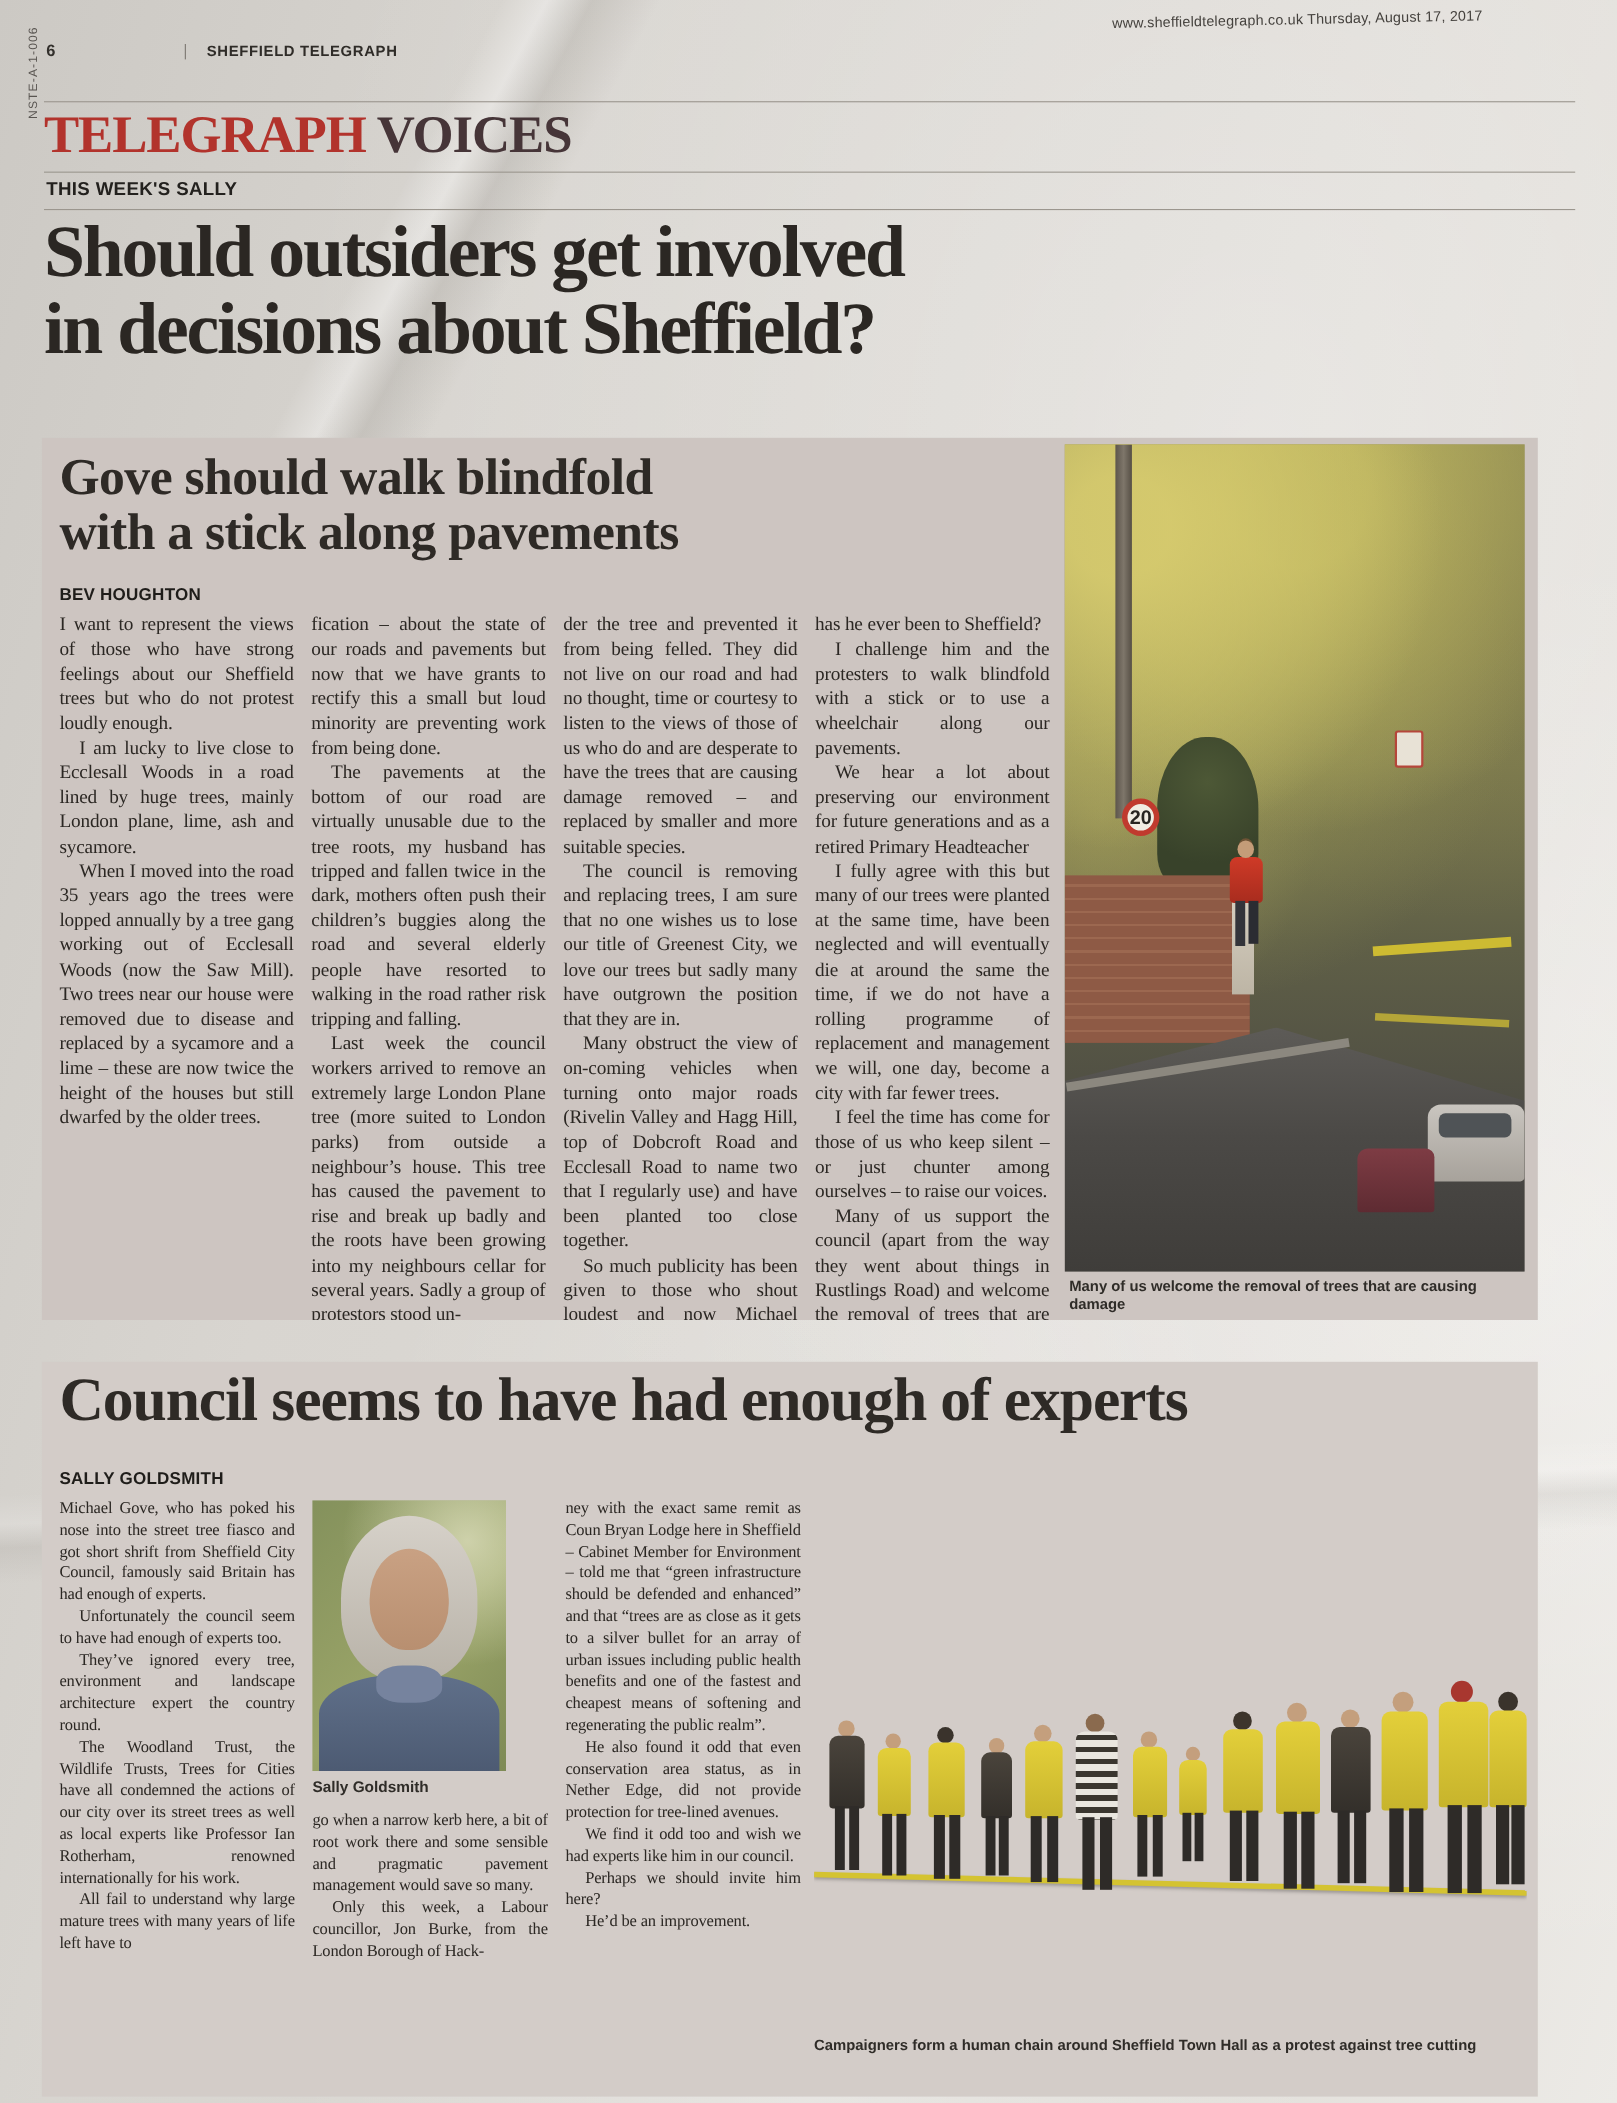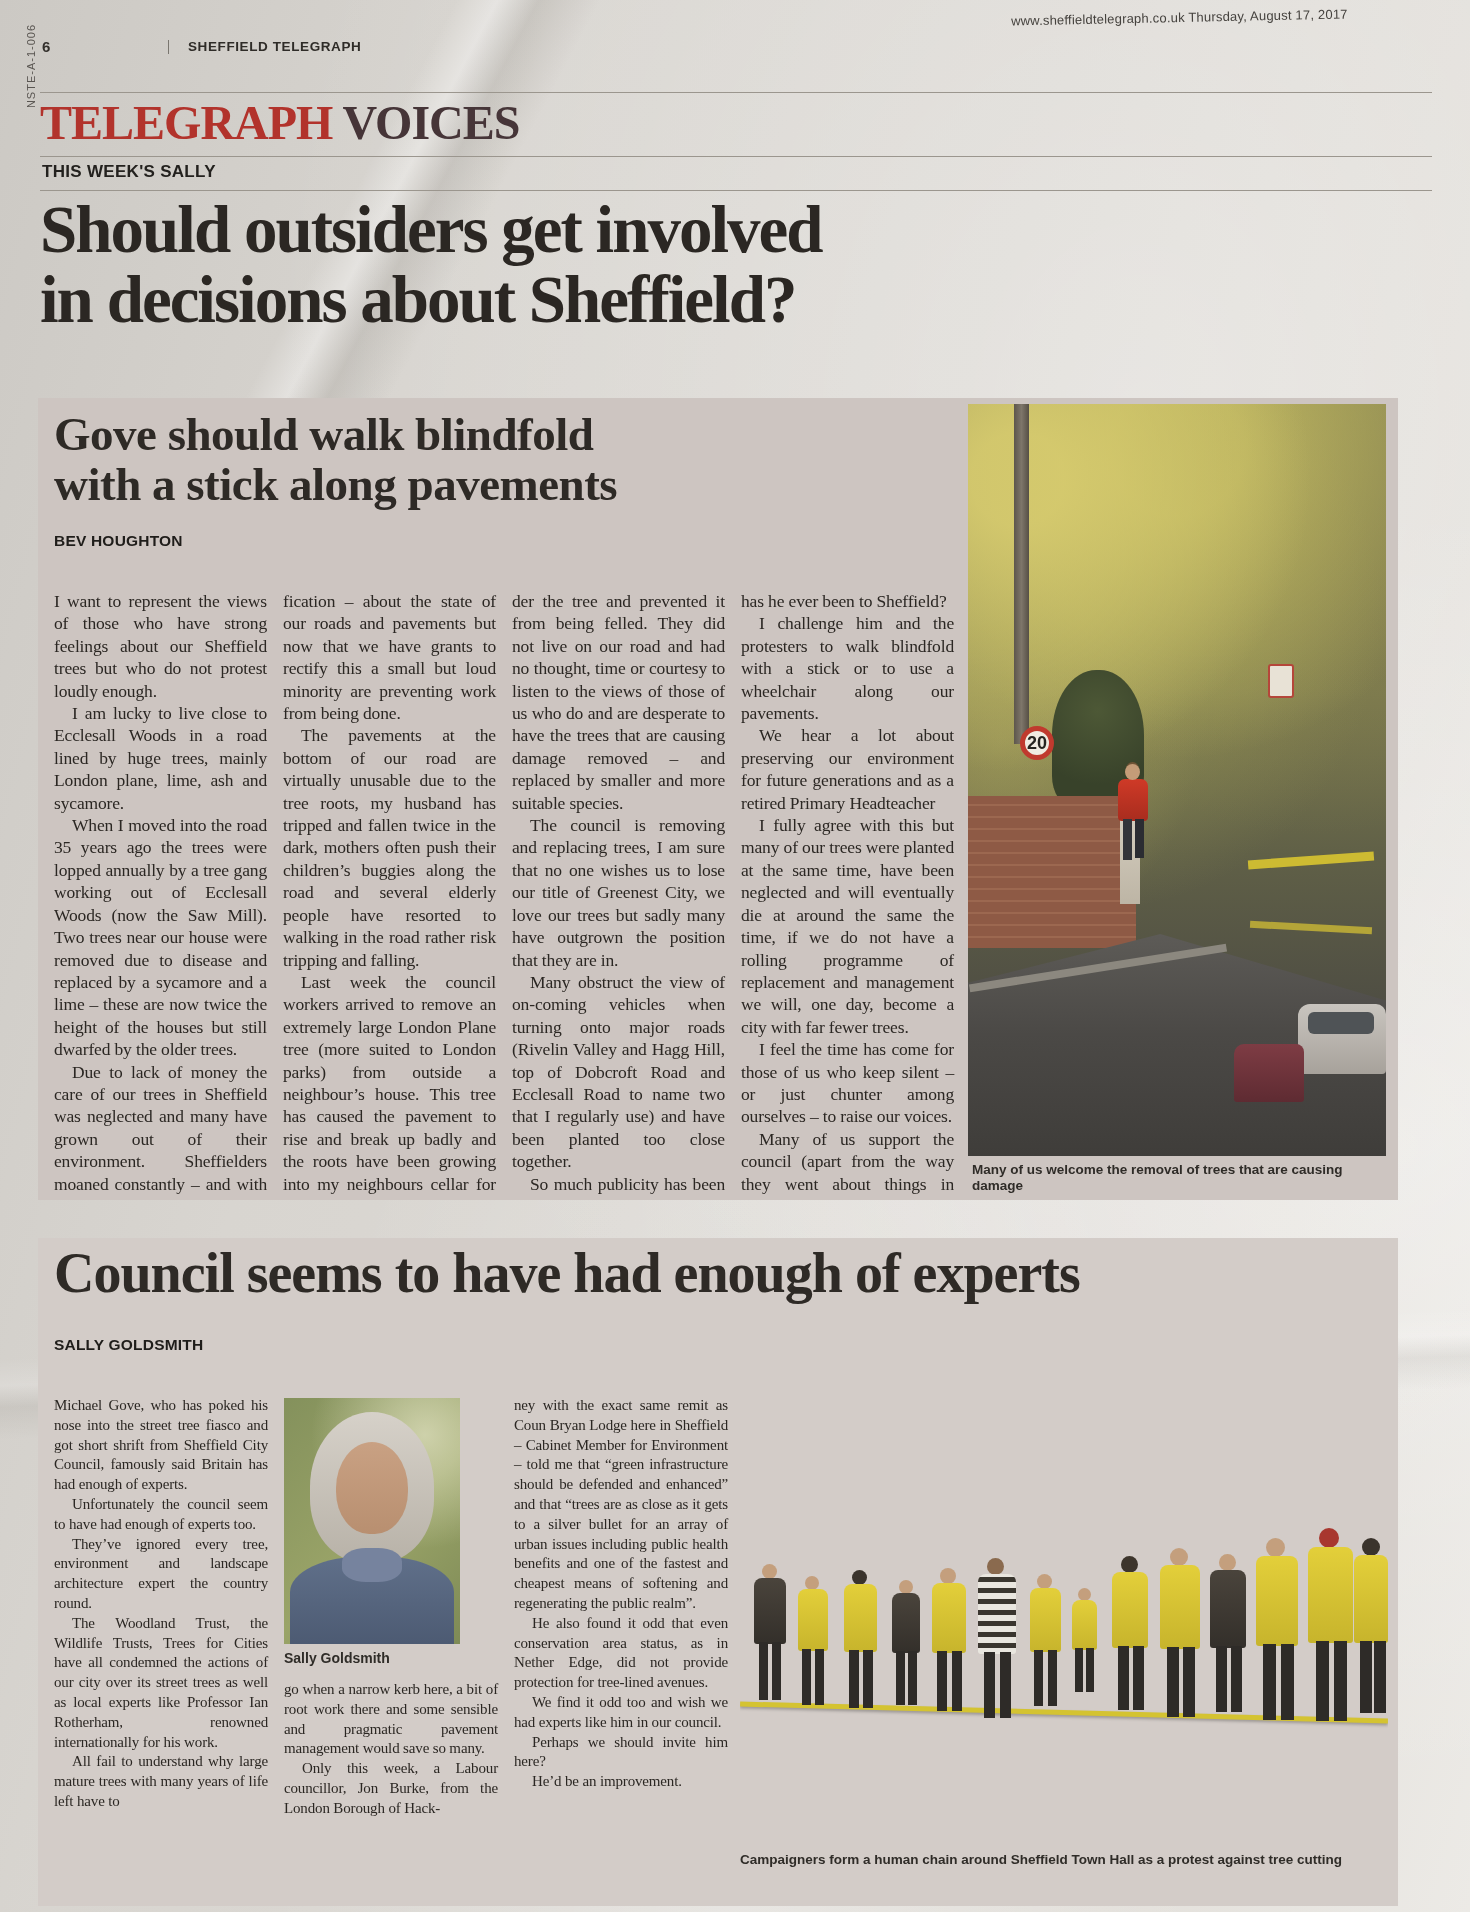--- a/index.html
+++ b/index.html
@@ -58,21 +58,21 @@
   .art2-headline { position:absolute; left:16px; top:6px; font-weight:bold;
     color:#2e2a26; font-size:56px; line-height:1.05; letter-spacing:-1px; white-space:nowrap; }
 
   .byline { font-family:"Liberation Sans",sans-serif; font-weight:bold;
     font-size:15.5px; letter-spacing:.2px; color:#1f1d1a; }
   .byline1 { position:absolute; left:16px; top:134px; }
   .byline2 { position:absolute; left:16px; top:98px; }
 
   .cols1 { position:absolute; left:16px; top:158px; width:900px; display:flex; gap:16px; }
   .cols2 { position:absolute; left:16px; top:124px; width:674px; display:flex; gap:16px; }
-  .col { width:213px; flex:0 0 213px;margin-top:34px; }
+  .col { width:213px; flex:0 0 213px; }
   .cols2 .col { width:214px; flex:0 0 214px; }
   .col p { font-size:17.5px; line-height:22.4px; text-align:justify; color:#2b2723; letter-spacing:-.15px; }
   .cols2 .col p { font-size:15px; line-height:19.8px; }
   .col p + p { text-indent:18px; }
 
   .caption { font-family:"Liberation Sans",sans-serif; font-weight:bold;
     font-size:13.5px; color:#2f2c28; line-height:1.2; }
   .caption1 { position:absolute; left:934px; top:764px; width:416px; }
   .caption2 { position:absolute; left:702px; top:614px; width:648px; }
   .portrait-caption { font-family:"Liberation Sans",sans-serif; font-weight:bold;
@@ -192,21 +192,20 @@
       <div>Gove should walk blindfold</div>
       <div>with a stick along pavements</div>
     </div>
     <div class="byline byline1">BEV HOUGHTON</div>
 
     <div class="cols1">
       <div class="col">
         <p>I want to represent the views of those who have strong feelings about our Sheffield trees but who do not protest loudly enough.</p>
         <p>I am lucky to live close to Ecclesall Woods in a road lined by huge trees, mainly London plane, lime, ash and sycamore.</p>
         <p>When I moved into the road 35 years ago the trees were lopped annually by a tree gang working out of Ecclesall Woods (now the Saw Mill). Two trees near our house were removed due to disease and replaced by a sycamore and a lime – these are now twice the height of the houses but still dwarfed by the older trees.</p>
-        <p>Due to lack of money the care of our trees in Sheffield was neglected and many have grown out of their environment. Sheffielders moaned constantly – and with justi-</p>
       </div>
       <div class="col">
         <p>fication – about the state of our roads and pavements but now that we have grants to rectify this a small but loud minority are preventing work from being done.</p>
         <p>The pavements at the bottom of our road are virtually unusable due to the tree roots, my husband has tripped and fallen twice in the dark, mothers often push their children’s buggies along the road and several elderly people have resorted to walking in the road rather risk tripping and falling.</p>
         <p>Last week the council workers arrived to remove an extremely large London Plane tree (more suited to London parks) from outside a neighbour’s house. This tree has caused the pavement to rise and break up badly and the roots have been growing into my neighbours cellar for several years. Sadly a group of protestors stood un-</p>
       </div>
       <div class="col">
         <p>der the tree and prevented it from being felled. They did not live on our road and had no thought, time or courtesy to listen to the views of those of us who do and are desperate to have the trees that are causing damage removed – and replaced by smaller and more suitable species.</p>
         <p>The council is removing and replacing trees, I am sure that no one wishes us to lose our title of Greenest City, we love our trees but sadly many have outgrown the position that they are in.</p>
         <p>Many obstruct the view of on-coming vehicles when turning onto major roads (Rivelin Valley and Hagg Hill, top of Dobcroft Road and Ecclesall Road to name two that I regularly use) and have been planted too close together.</p>

